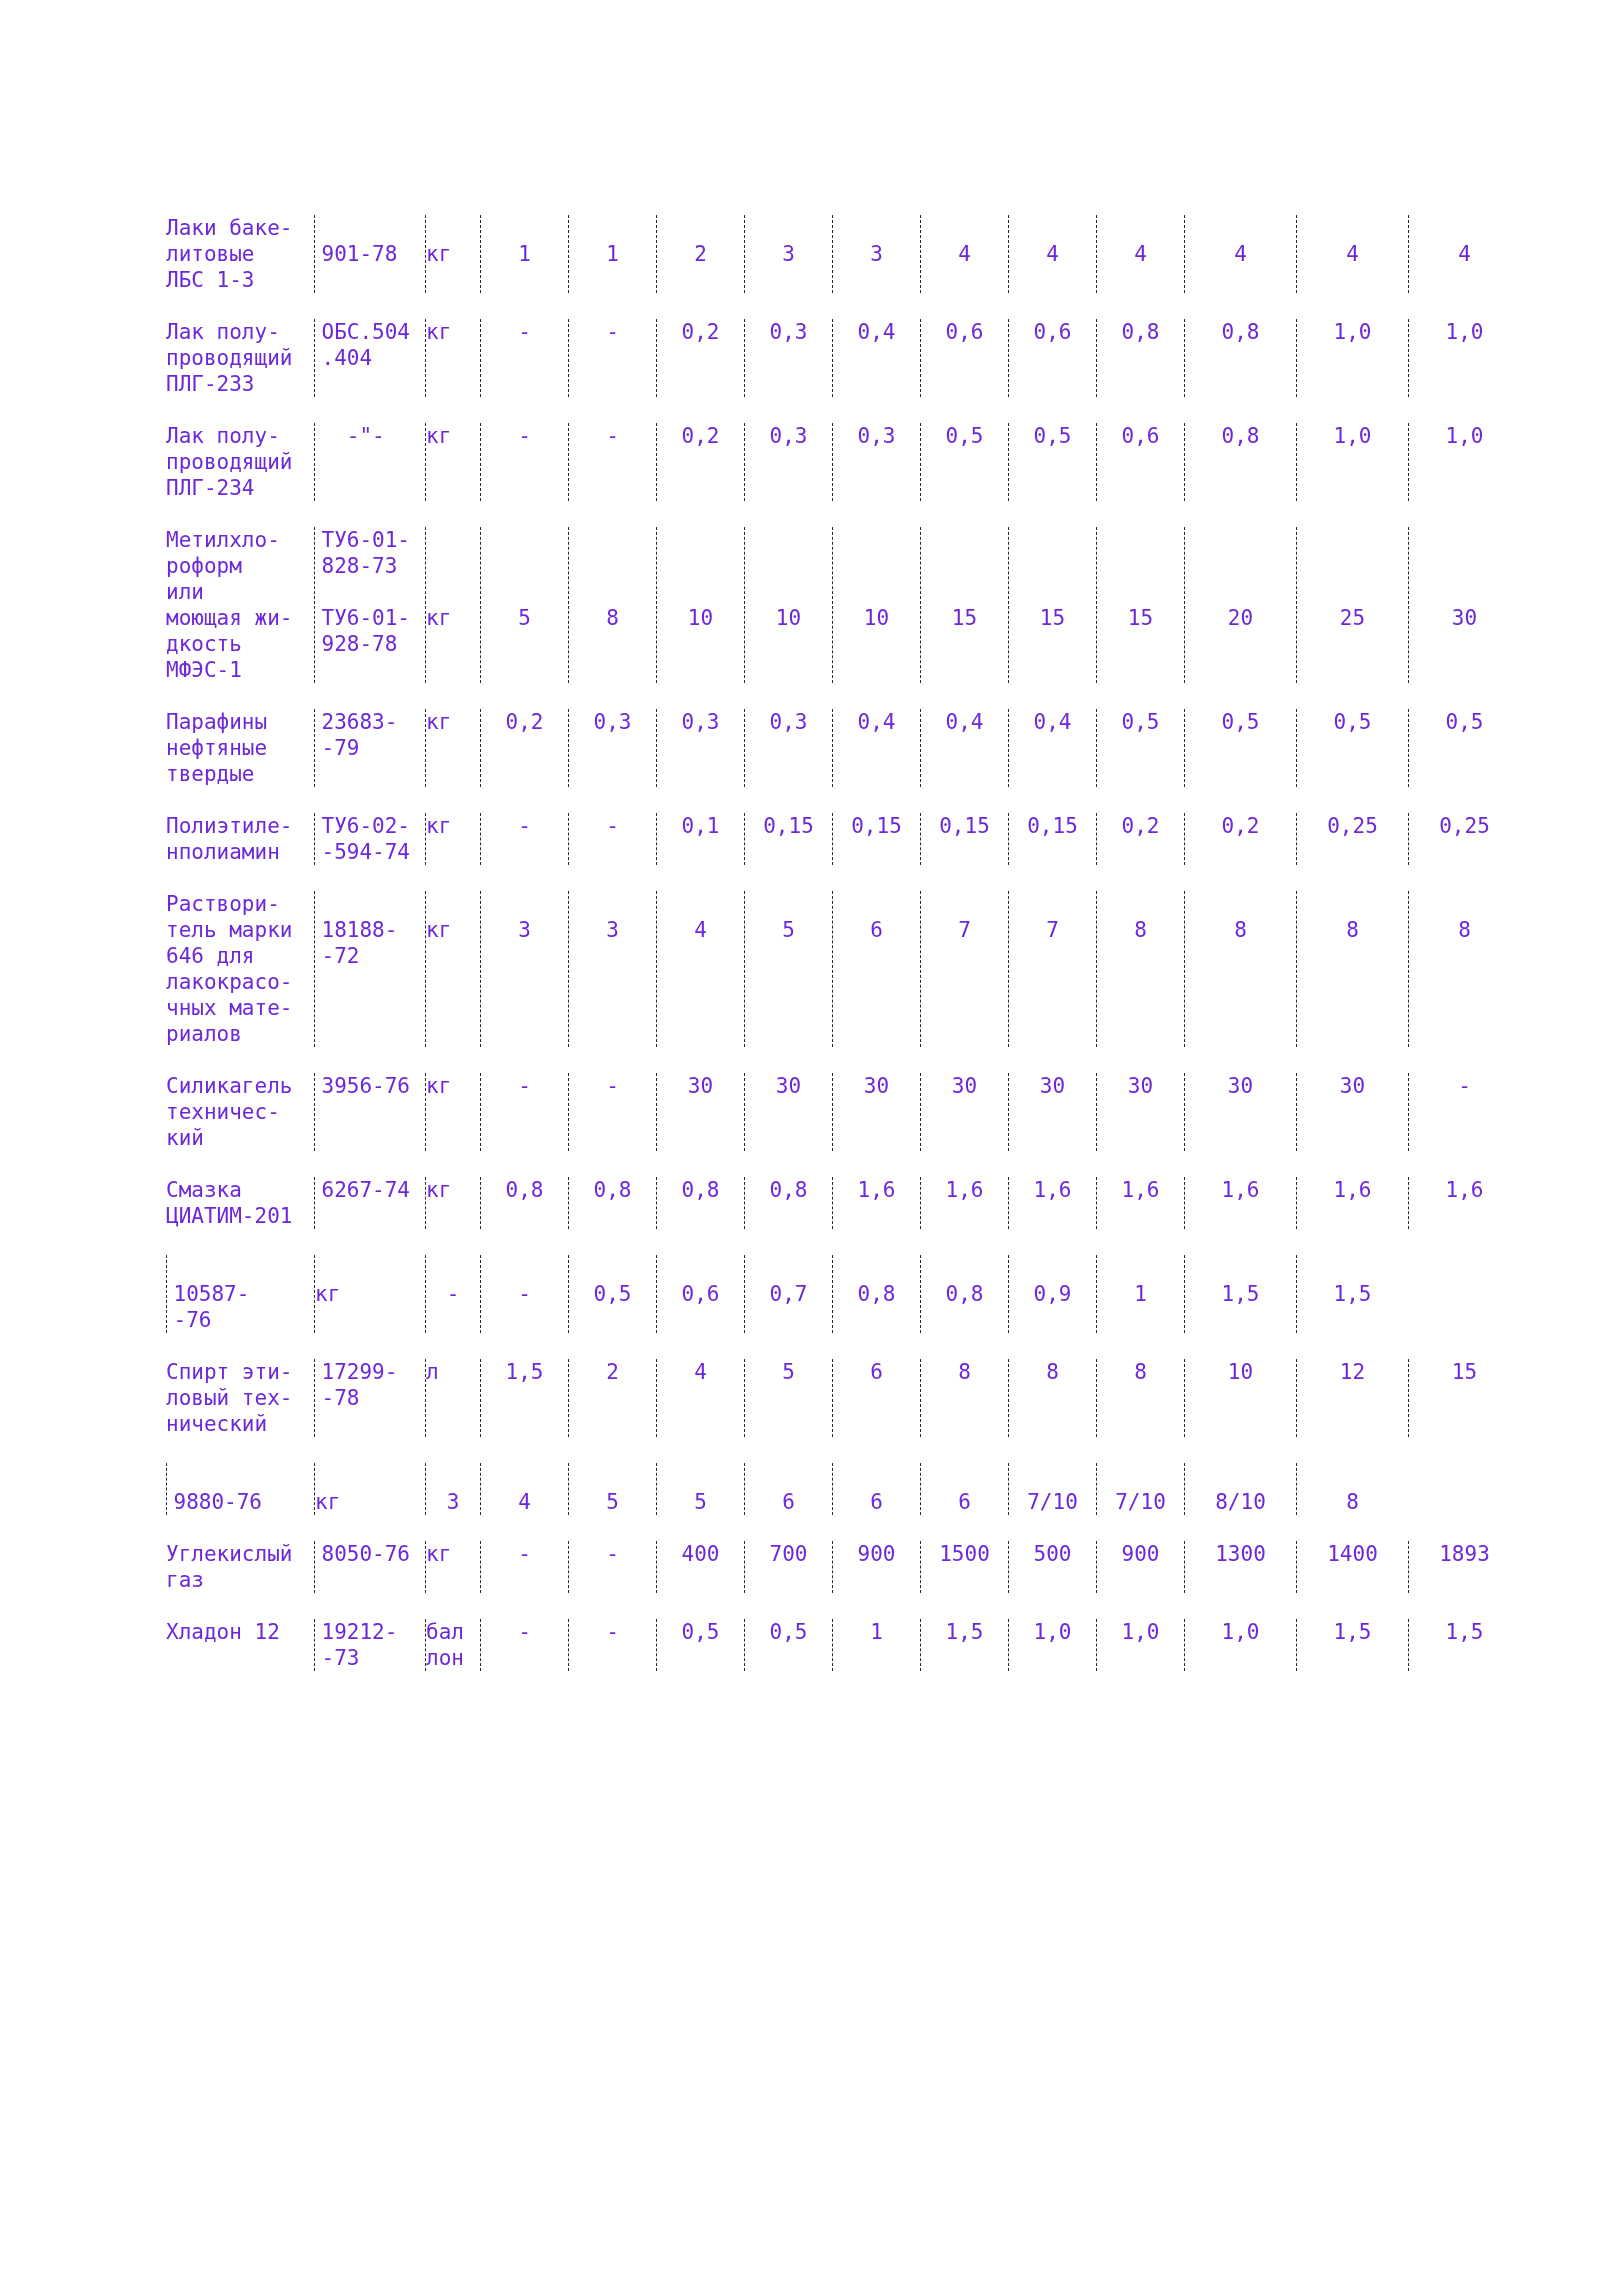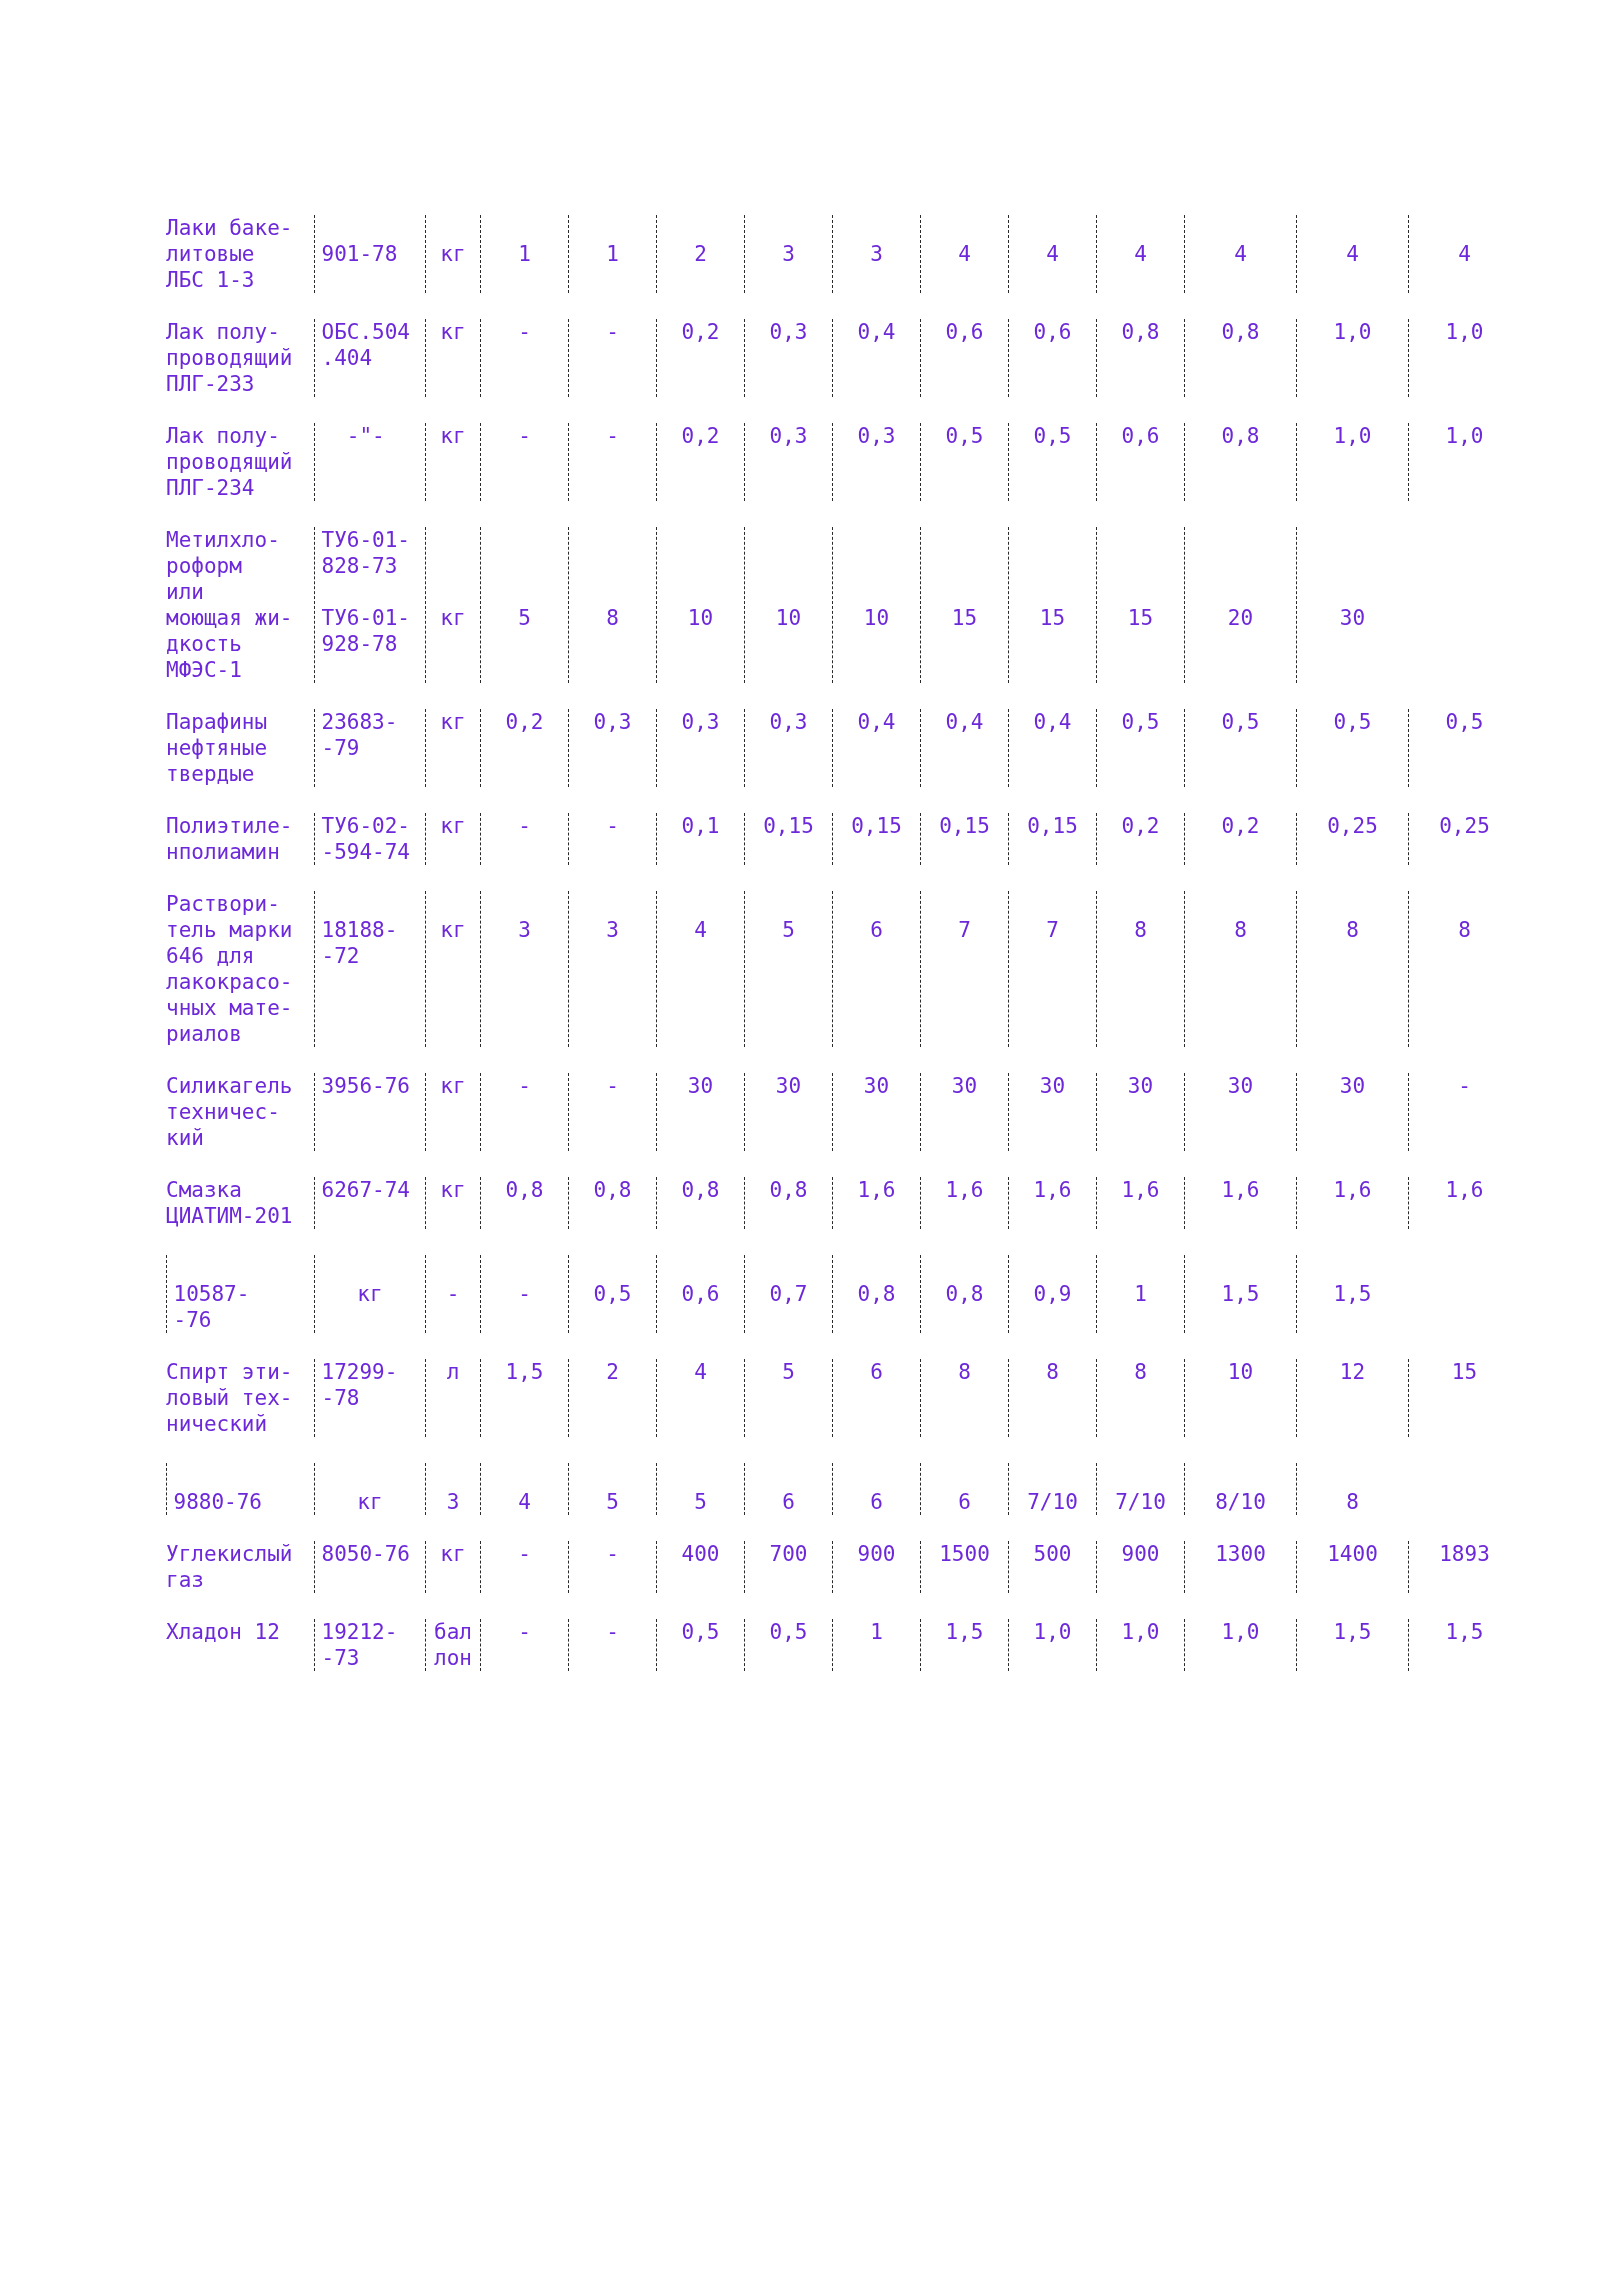--- a/index.html
+++ b/index.html
@@ -24,21 +24,21 @@
     display:grid;
     grid-template-columns:148px 111px 55px repeat(8,88px) repeat(3,112px);
     padding-bottom:26px; 
   }
   .cell {
     white-space:pre;
     min-height:26px;
   }
   .c-name { padding-right:3.9px; text-align:left; }
   .c-std  { border-left:1.3px dashed #2a2a2a; padding-left:6.5px; text-align:left; }
-  .c-unit { border-left:1.3px dashed #2a2a2a; text-align:center; }
+  .c-unit { border-left:1.3px dashed #2a2a2a; }
   .c-val  { border-left:1.3px dashed #2a2a2a; text-align:center; }
 </style>
 </head>
 <body>
 
 <div class="page">
   <div class="table">
       <div class="trow">
         <div class="cell c-name">Лаки баке-
 литовые
@@ -152,20 +152,24 @@
 
 15</div>
         <div class="cell c-val">
 
 
 15</div>
         <div class="cell c-val">
 
 
 20</div>
+        <div class="cell c-val">
+
+
+25</div>
         <div class="cell c-val">
 
 
 30</div>
       </div>
       <div class="trow">
         <div class="cell c-name">Парафины
 нефтяные
 твердые</div>
         <div class="cell c-std">23683-

